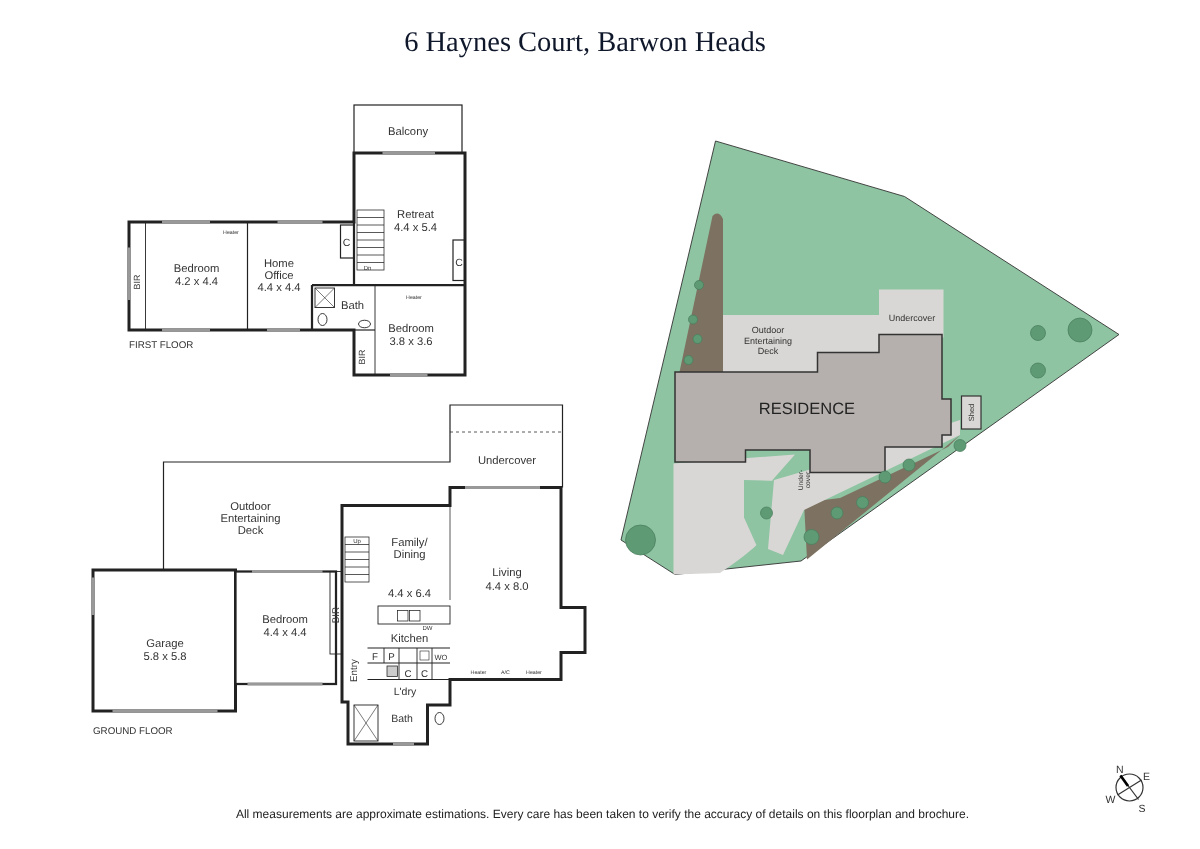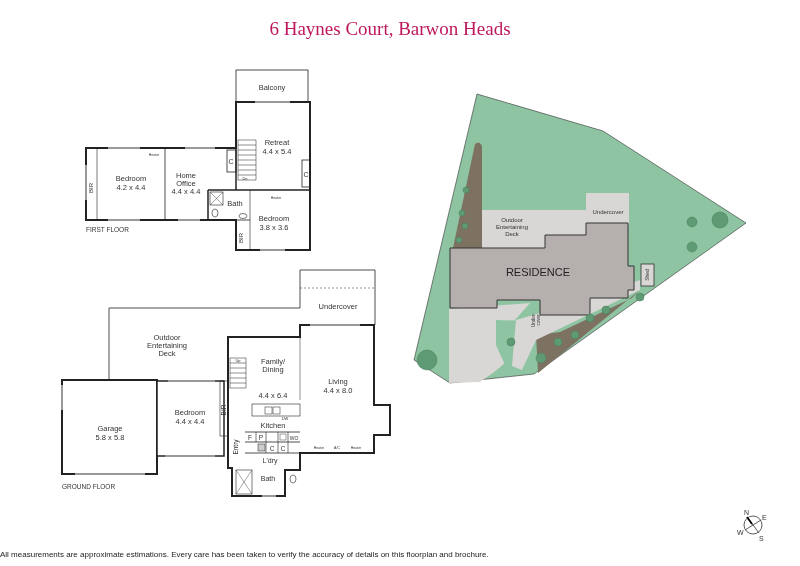--- a/index.html
+++ b/index.html
@@ -1,20 +1,20 @@
 <!DOCTYPE html>
 <html><head>
 <meta charset="utf-8">
 <style>
   html, body { margin: 0; padding: 0; background: #ffffff; }
   body { width: 800px; height: 566px; position: relative; overflow: hidden; font-family: "Liberation Sans", sans-serif; }
-  .title { position: absolute; left: 0; top: 18px; width: 780px; text-align: center; font-family: "Liberation Serif", serif; font-size: 19px; color: #be185d; }
+  .title { position: absolute; left: 0; top: 18px; width: 780px; text-align: center; font-family: "Liberation Serif", serif; font-size: 19px; color: #0f172a; }
   .plan { position: absolute; left: 0; top: 0; }
   .lbl { font-family: "Liberation Sans", sans-serif; fill: #333; }
-  .disclaimer { position: absolute; left: 0; top: 538px; width: 646px; text-align: left; font-size: 8px; color: #222; margin-top: 12px; }
+  .disclaimer { position: absolute; left: 0; top: 538px; width: 646px; text-align: right; font-size: 8px; color: #222; }
   .compass { position: absolute; left: 728px; top: 505px; width: 50px; height: 40px; }
 </style>
 </head>
 <body>
 
 <div class="title">6 Haynes Court, Barwon Heads</div>
 
 <svg class="plan" width="800" height="566" viewBox="0 0 800 566">
 
   <g stroke="#222" fill="none">

